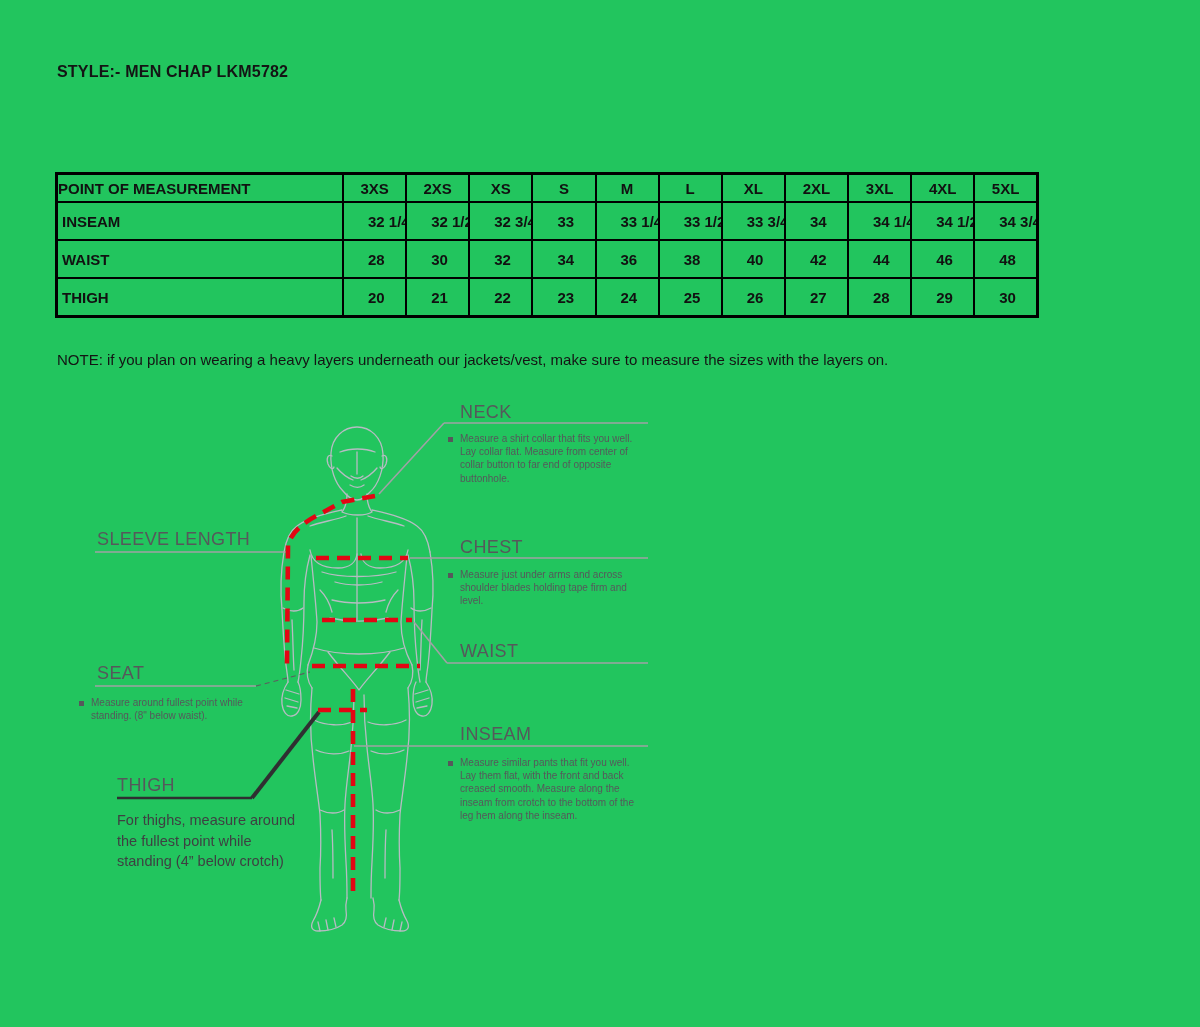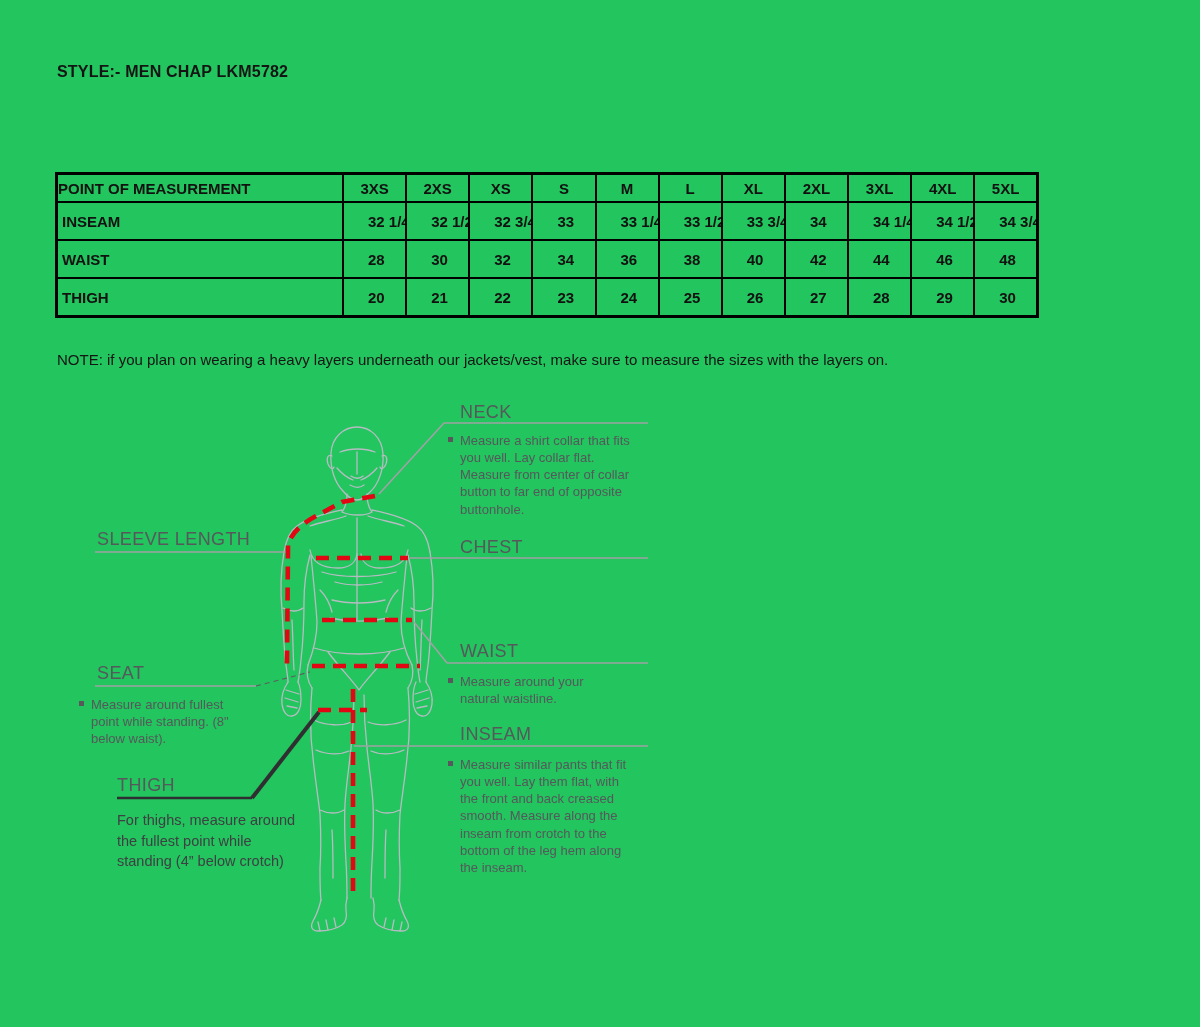--- a/index.html
+++ b/index.html
@@ -12,21 +12,21 @@
         table-layout:fixed;border:3px solid #000;font-size:15px;font-weight:bold;color:#111;}
   table.size-table th,table.size-table td{border:2px solid #000;overflow:hidden;white-space:nowrap;vertical-align:middle;}
   table.size-table thead th{height:24px;text-align:center;font-weight:bold;}
   table.size-table thead th.first{text-align:left;padding-left:0;}
   table.size-table tbody td{height:34px;text-align:left;padding-left:24px;}
   table.size-table tbody td.first{padding-left:4px;}
 
   .diagram{position:absolute;left:70px;top:390px;width:580px;height:545px;}
   .diagram svg{position:absolute;left:0;top:0;}
   .mhead{position:absolute;font-size:18px;color:#56585b;letter-spacing:.4px;white-space:nowrap;}
-  .mdesc{position:absolute;display:flex;gap:7px;font-size:13px;line-height:1.32;color:#56585b;}
+  .mdesc{position:absolute;display:flex;gap:7px;font-size:10px;line-height:1.32;color:#56585b;}
   .sq{flex:0 0 auto;width:5px;height:5px;background:#56585b;margin-top:5px;}
   .thigh-desc{position:absolute;font-size:14.5px;line-height:1.42;color:#3e4042;}
 </style>
 </head>
 <body>
 
 <div class="page">
 
   <div class="title">STYLE:- MEN CHAP LKM5782</div>
 
@@ -178,26 +178,26 @@
       </g>
     </svg>
 
     <div class="mhead" style="left:390px;top:12px">NECK</div>
     <div class="mdesc" style="left:378px;top:42px;width:196px">
       <span class="sq"></span>
       <div style="width:180px">Measure a shirt collar that fits you well. Lay collar flat. Measure from center of collar button to far end of opposite buttonhole.</div>
     </div>
 
     <div class="mhead" style="left:390px;top:147px">CHEST</div>
+    <div class="mdesc" style="left:378px;top:178px;width:196px">
+      <span class="sq"></span>
+      <div style="width:180px">Measure just under arms and across shoulder blades holding tape firm and level.</div>
+    </div>
 
     <div class="mhead" style="left:390px;top:251px">WAIST</div>
-    <div class="mdesc" style="left:378px;top:283px;width:170px">
-      <span class="sq"></span>
-      <div style="width:150px">Measure around your natural waistline.</div>
-    </div>
 
     <div class="mhead" style="left:390px;top:334px">INSEAM</div>
     <div class="mdesc" style="left:378px;top:366px;width:196px">
       <span class="sq"></span>
       <div style="width:180px">Measure similar pants that fit you well. Lay them flat, with the front and back creased smooth. Measure along the inseam from crotch to the bottom of the leg hem along the inseam.</div>
     </div>
 
     <div class="mhead" style="left:27px;top:139px">SLEEVE LENGTH</div>
 
     <div class="mhead" style="left:27px;top:273px">SEAT</div>

